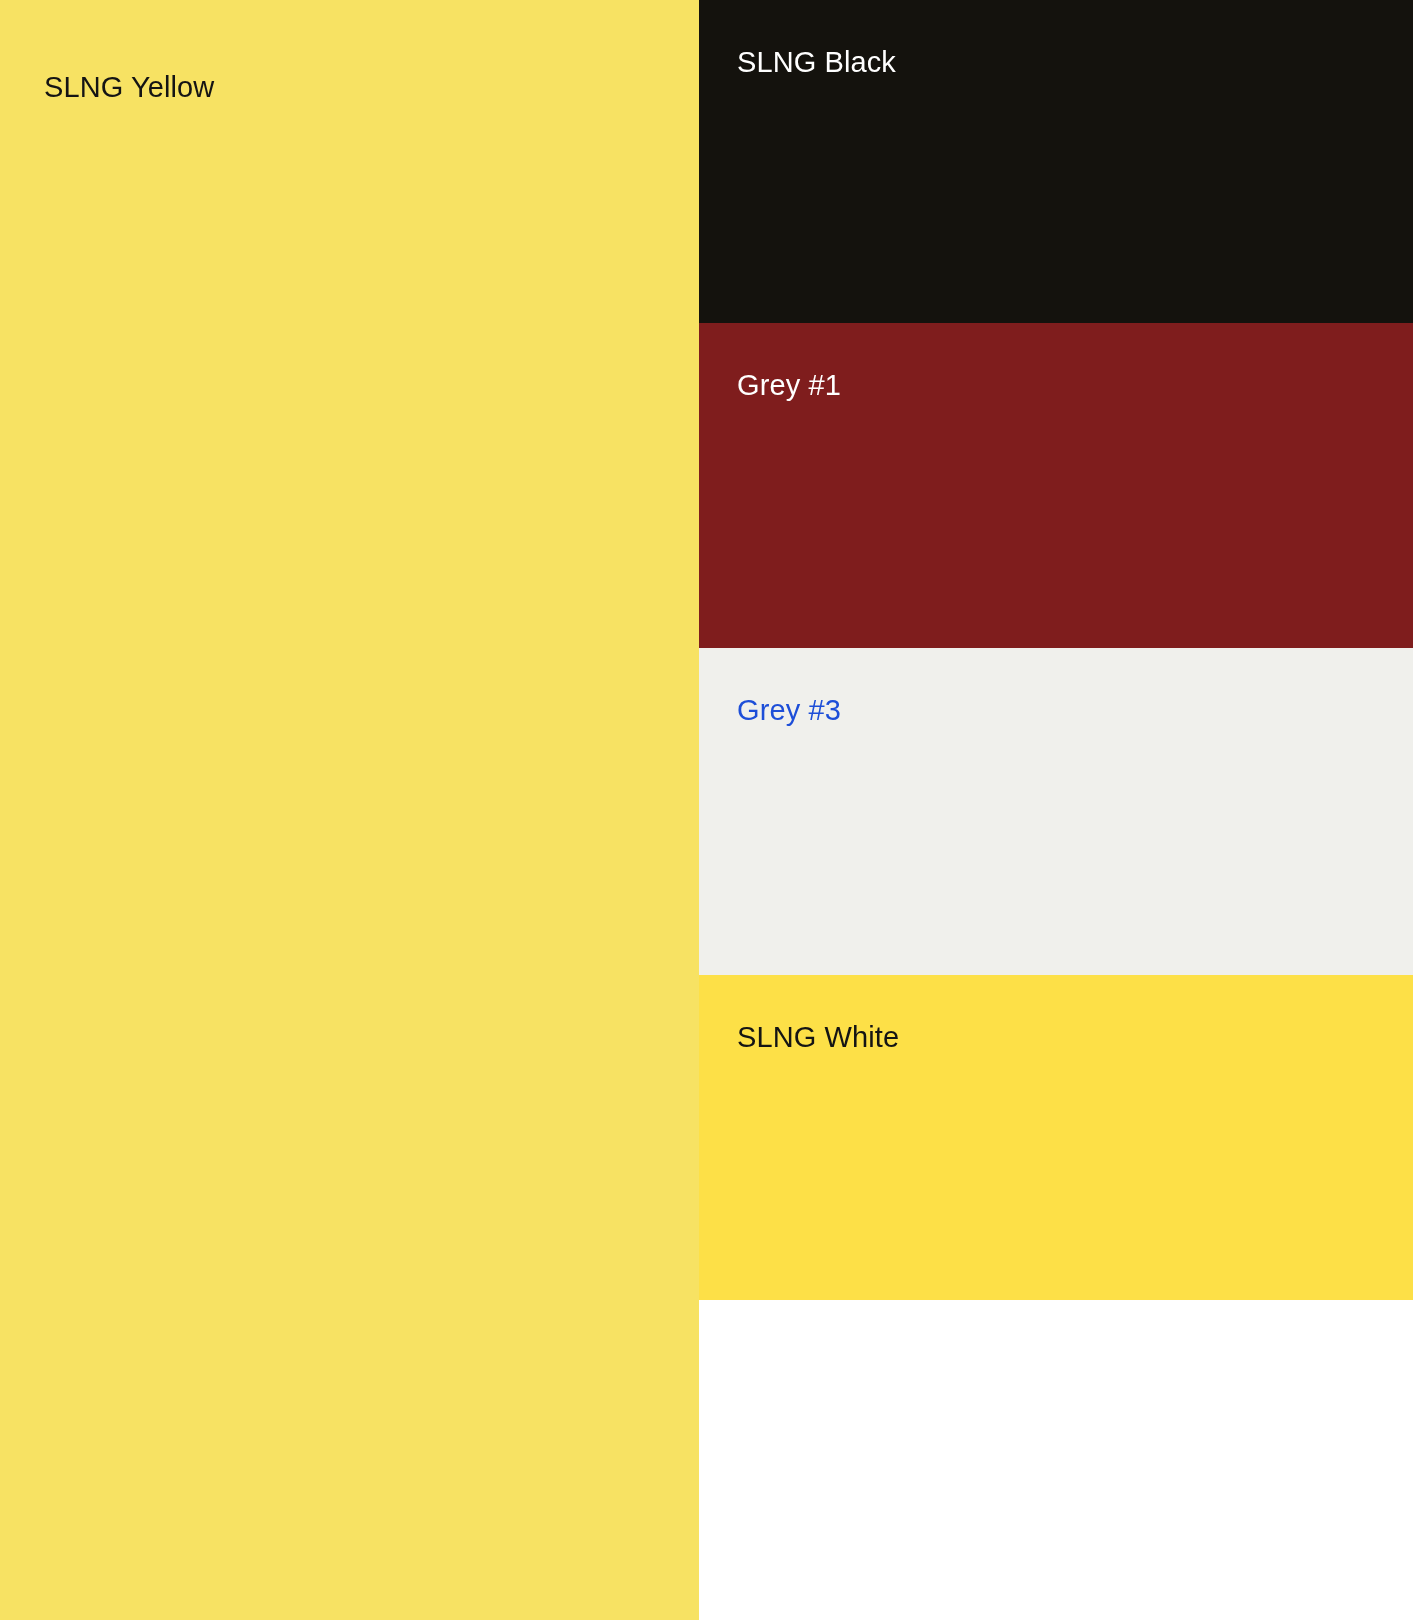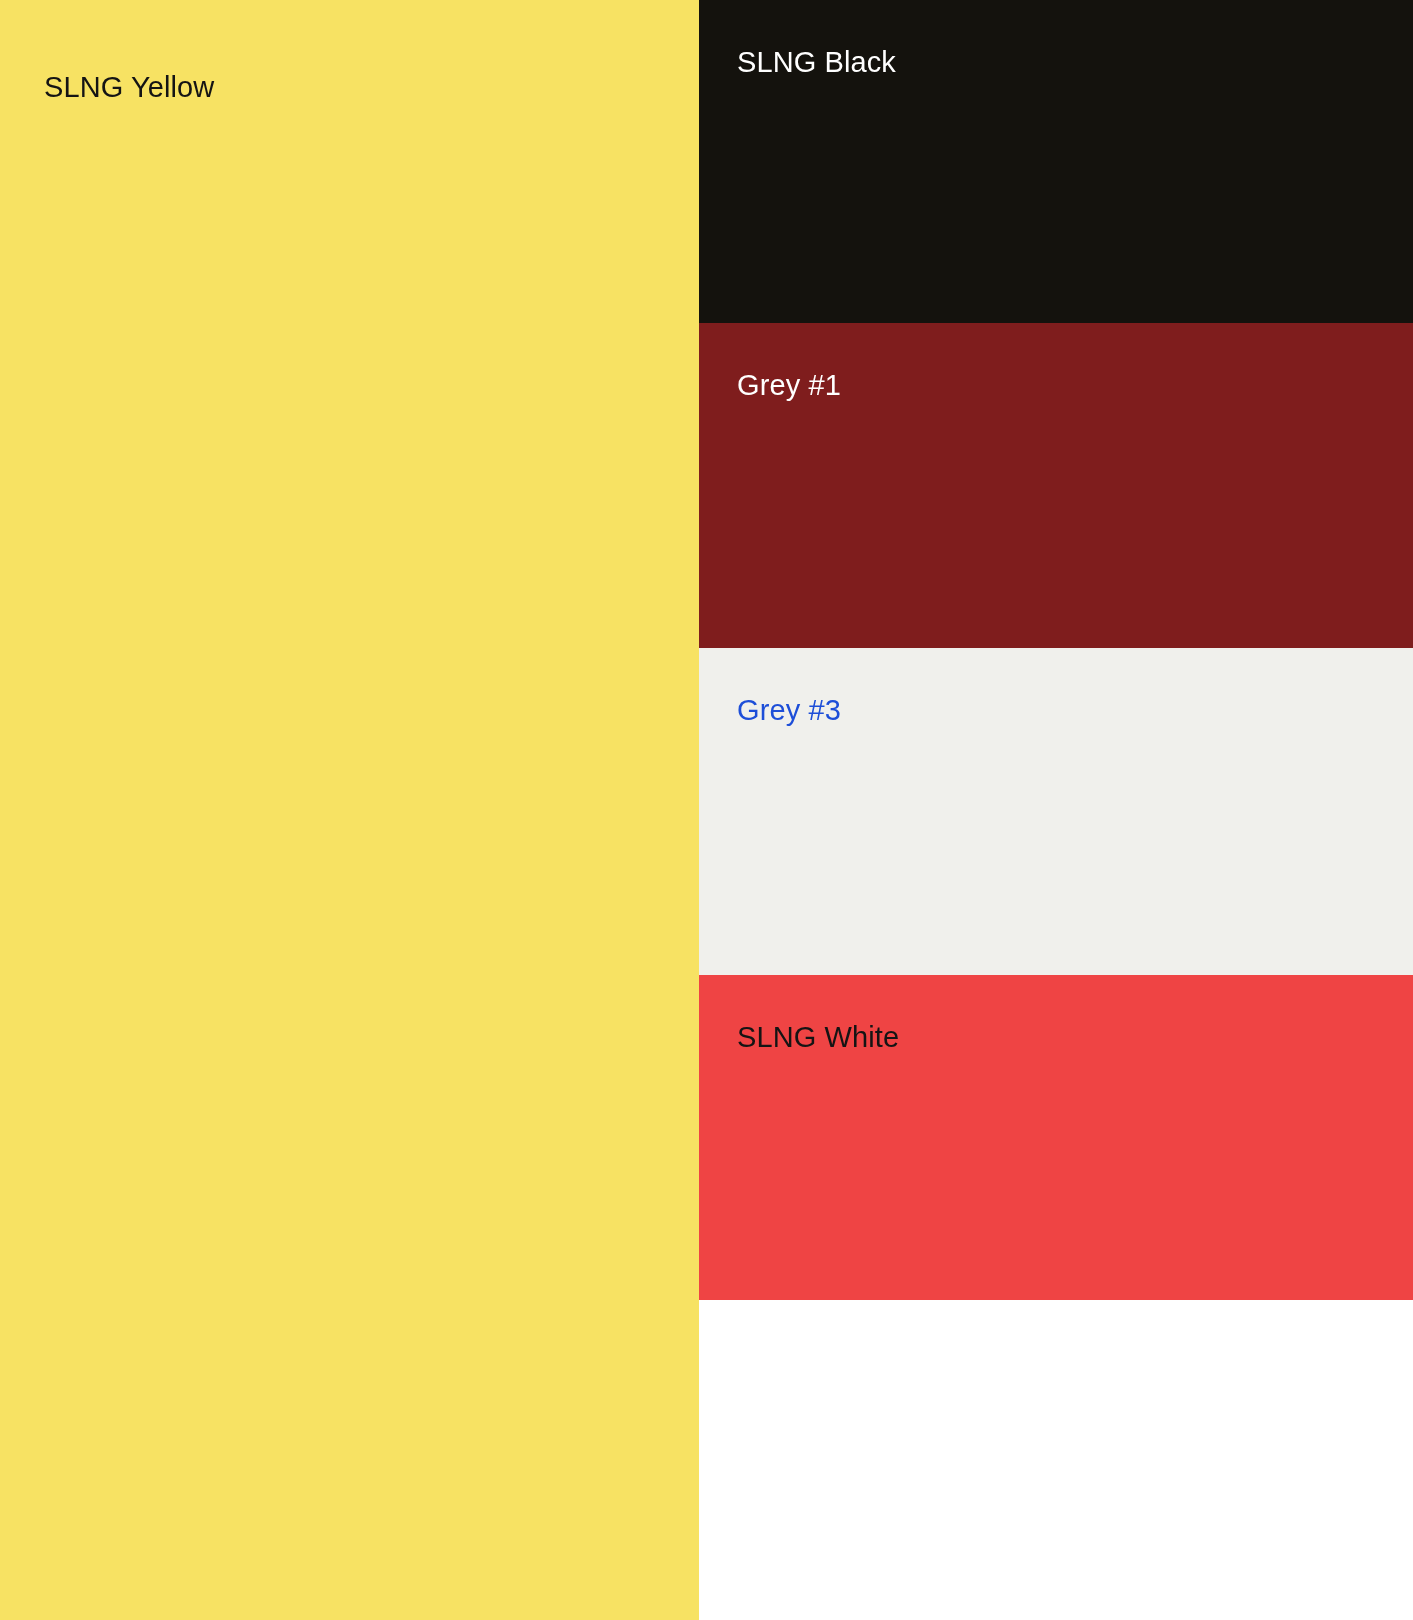--- a/index.html
+++ b/index.html
@@ -85,18 +85,18 @@
 
     <div class="swatch" style="background: #7f1d1d; height: 325px; flex: 0 0 325px;">
       <span class="swatch-label" style="color: rgb(255, 255, 255);">Grey #1</span>
     </div>
 
 
     <div class="swatch" style="background: rgb(240, 240, 236); height: 327px; flex: 0 0 327px;">
       <span class="swatch-label" style="color: #1d4ed8;">Grey #3</span>
     </div>
 
-    <div class="swatch" style="background: #ef4444; height: 325px; flex: 0 0 325px;">
+    <div class="swatch" style="background: #fde047; height: 325px; flex: 0 0 325px;">
       <span class="swatch-label" style="color: rgb(20, 20, 20);">SLNG White</span>
     </div>
 
   </div>
 </div>
 
 </body></html>

